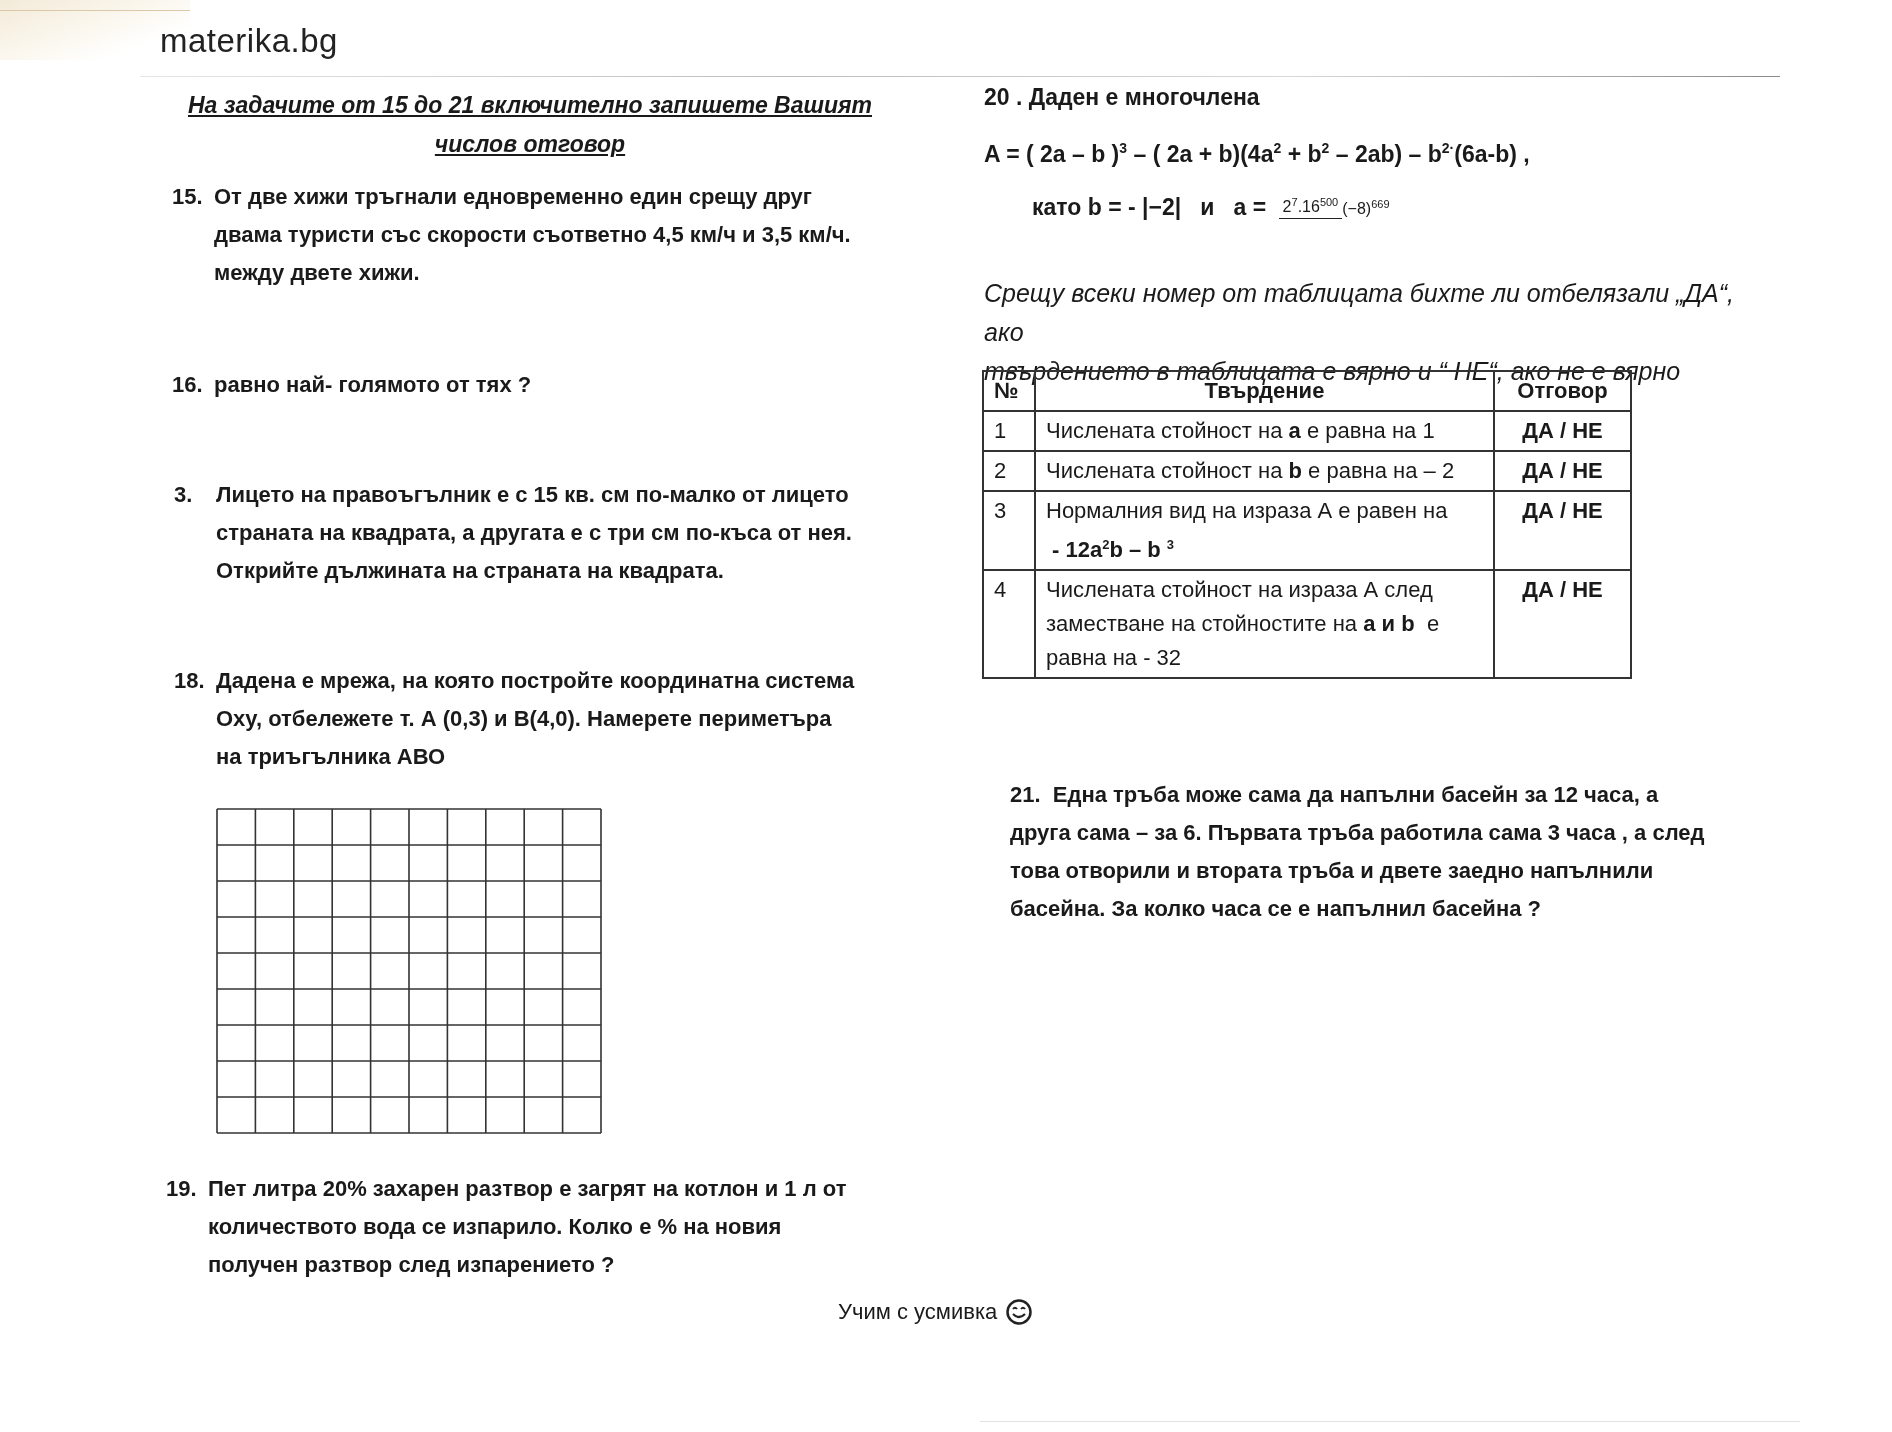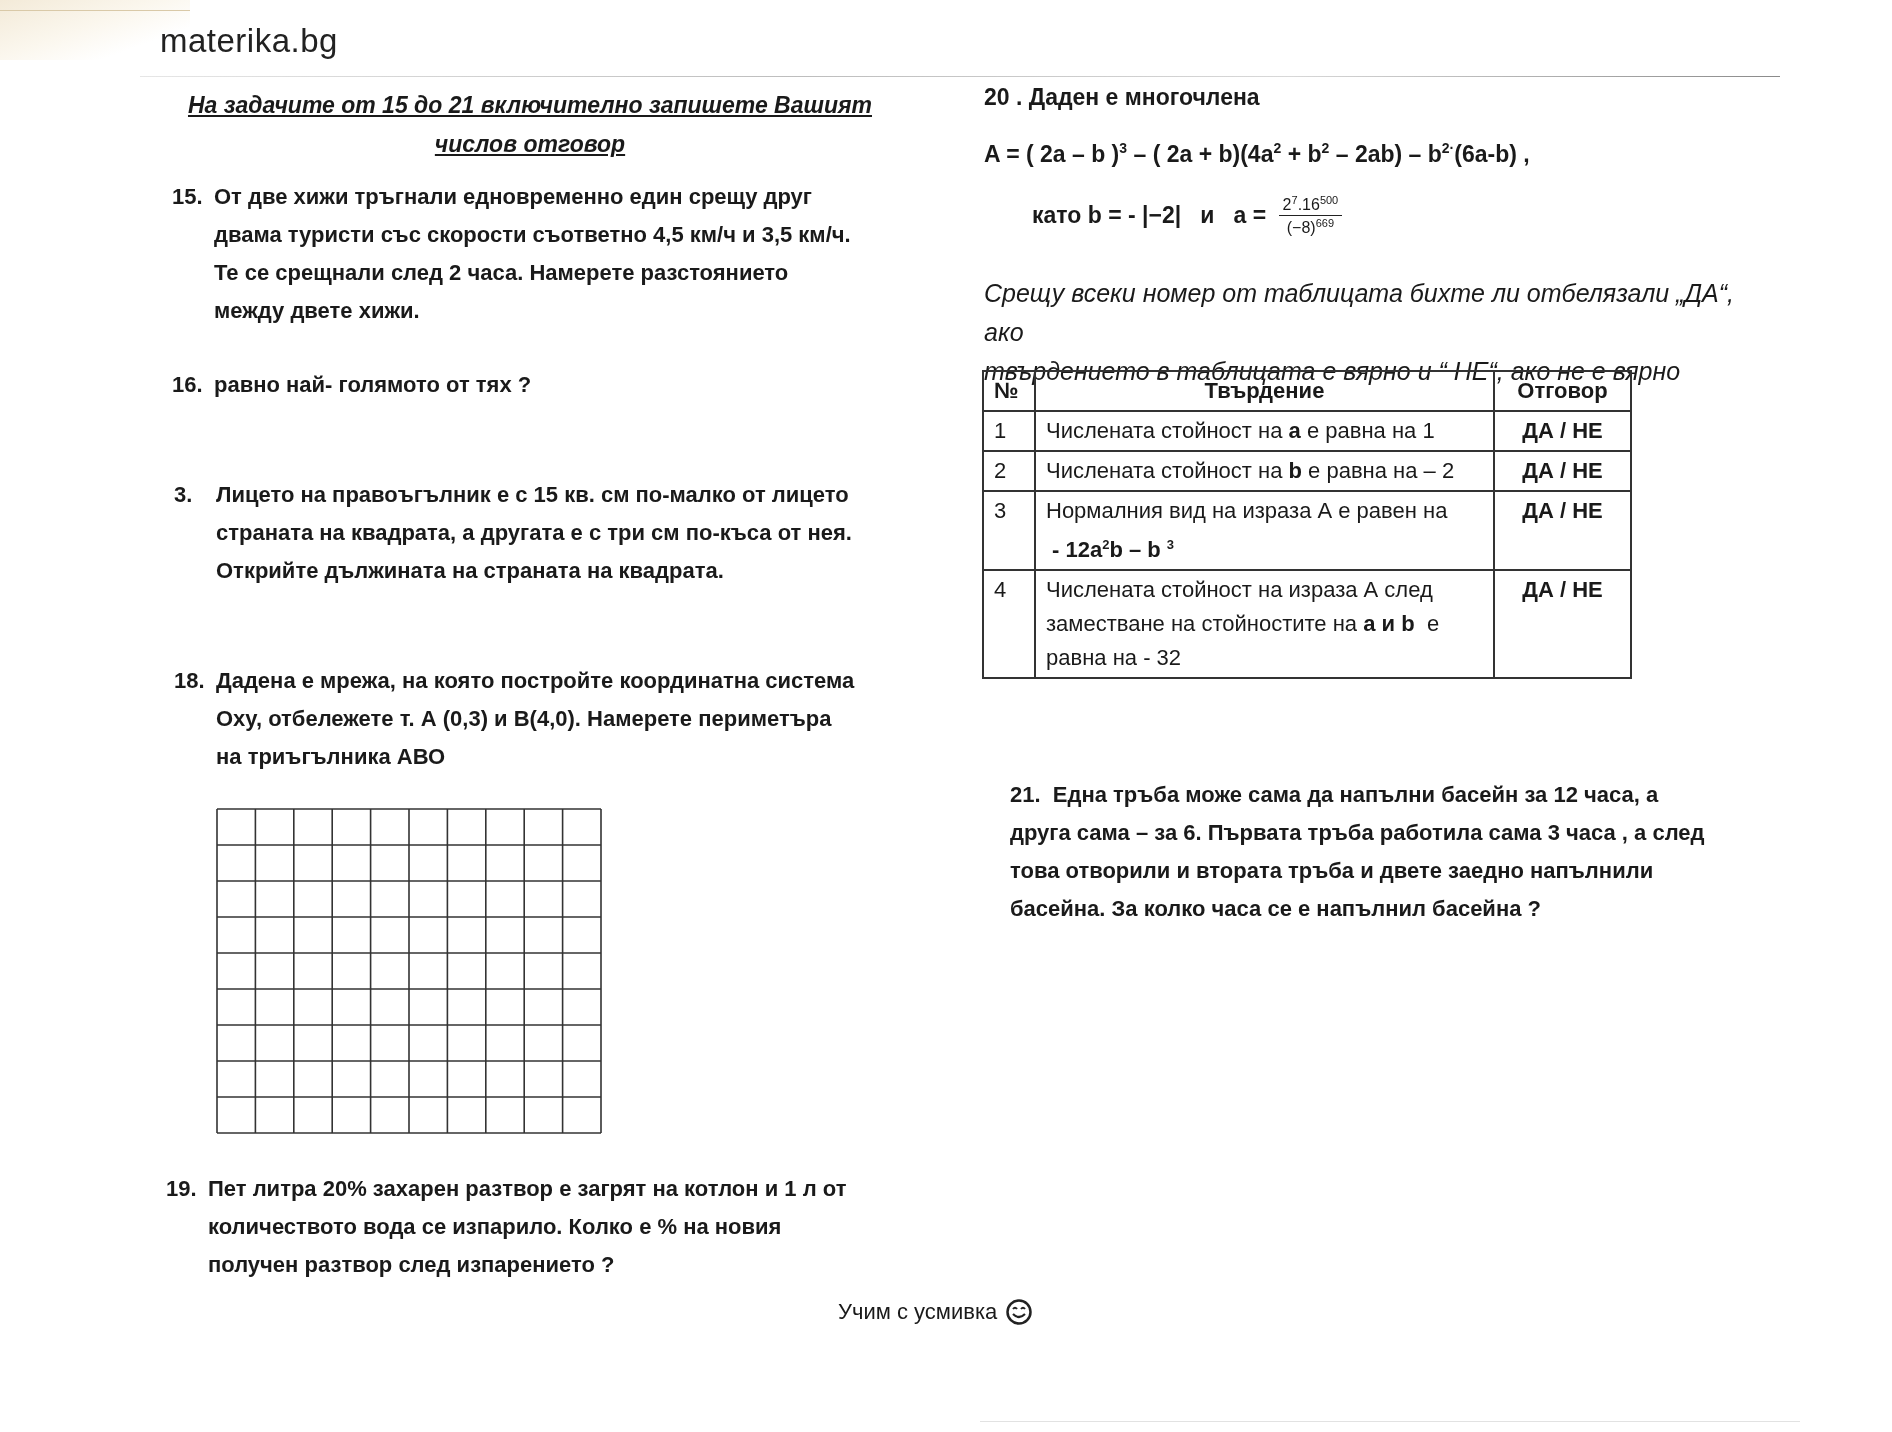--- a/index.html
+++ b/index.html
@@ -40,21 +40,21 @@
   #q19 { left: 166px; top: 1170px; width: 760px; }
   #q21 { left: 1010px; top: 776px; width: 760px; }
   #q21 .body { padding-left: 0; }
 
   .grid-svg { position: absolute; left: 214px; top: 806px; }
 
   .q20-head { position: absolute; left: 984px; top: 84px; font-weight: bold; font-size: 23px; }
   .formula { position: absolute; left: 984px; top: 140px; font-weight: bold; font-size: 23px; white-space: nowrap; }
   .formula sup, .cond sup { font-size: 14px; }
   .cond { position: absolute; left: 1032px; top: 194px; font-weight: bold; font-size: 23px; white-space: nowrap; display: flex; align-items: center; }
-  .frac { display: inline-flex; flex-direction: column; align-items: center; margin-left: 6px; font-weight: normal; font-size: 16px; }
+  .frac { display: inline-flex; align-items: center; margin-left: 6px; font-weight: normal; font-size: 16px; }
   .frac .top { border-bottom: 1.5px solid #222; padding: 0 4px 1px; }
   .frac .bot { padding-top: 1px; }
   .frac sup { font-size: 11px; }
   .note { position: absolute; left: 984px; top: 274px; width: 780px; font-size: 25px; line-height: 39px; color: #1a1a1a; font-style: italic; }
 
   table.stmts {
     position: absolute; left: 982px; top: 370px; width: 650px;
     border-collapse: collapse; font-size: 22px; color: #1a1a1a;
   }
   table.stmts th, table.stmts td {
@@ -85,21 +85,20 @@
 <div class="instruction">
   <div>На задачите от 15 до 21 включително запишете Вашият</div>
   <div>числов отговор</div>
 </div>
 
 <div class="q" id="q15">
   <span class="num">15.</span>
   <div class="body">
     <div>От две хижи тръгнали едновременно един срещу друг</div>
     <div>двама туристи със скорости съответно 4,5 км/ч и 3,5 км/ч.</div>
-    <div>Те се срещнали след 2 часа.  Намерете разстоянието</div>
     <div>между двете хижи.</div>
   </div>
 </div>
 
 <div class="q" id="q16">
   <span class="num">16.</span>
   <div class="body">
     <div>равно най- голямото от тях ?</div>
   </div>
 </div>

